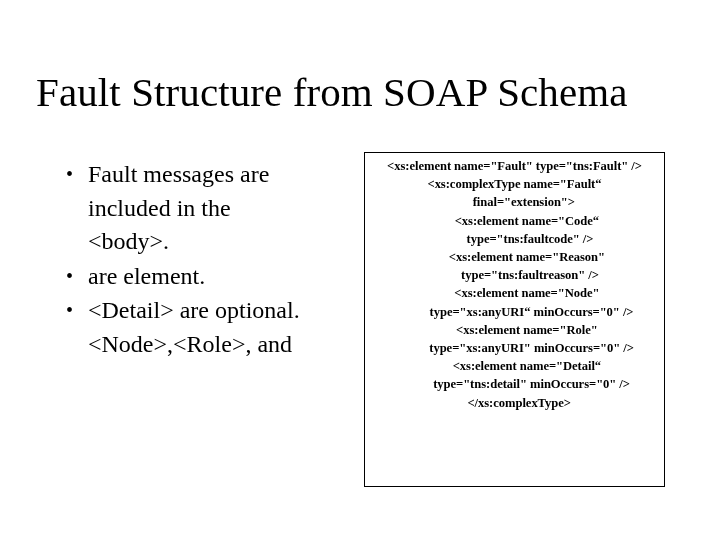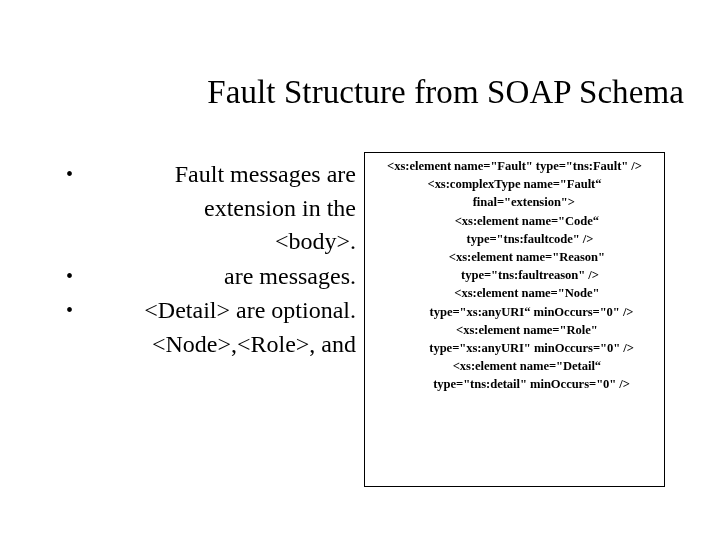--- a/index.html
+++ b/index.html
@@ -25,23 +25,23 @@
     height: 540px;
     background: #ffffff;
   }
 
   
   .slide-title {
     position: absolute;
     left: 36px;
     top: 72px;
     width: 648px;
-    text-align: right;
+    text-align: left;
     font-family: "Liberation Serif", "DejaVu Serif", serif;
-    font-size: 33px;
+    font-size: 41px;
     font-weight: 400;
     line-height: 40px;
     color: #000000;
     letter-spacing: 0.1px;
     white-space: nowrap;
   }
 
   
   .bullet-list {
     position: absolute;
@@ -66,21 +66,20 @@
     position: absolute;
     left: 10px;
     top: 0;
     width: 12px;
     line-height: 33.5px;
     font-size: 20px;
     text-align: left;
   }
   .bullet-text {
     display: block;
-    text-align: right;
   }
 
   
   .code-box {
     position: absolute;
     left: 364px;
     top: 152px;
     width: 301px;
     height: 335px;
     box-sizing: border-box;
@@ -108,26 +107,26 @@
 <body>
 
 <div class="slide">
 
   <div class="slide-title">Fault Structure from SOAP Schema</div>
 
   <ul class="bullet-list">
     <li class="bullet-item">
       <span class="dot">•</span>
       <span class="bullet-text">Fault messages are</span>
-      <span class="bullet-text">extension in the</span>
+      <span class="bullet-text">included in the</span>
       <span class="bullet-text">&lt;body&gt;.</span>
     </li>
     <li class="bullet-item">
       <span class="dot">•</span>
-      <span class="bullet-text">are messages.</span>
+      <span class="bullet-text">are element.</span>
     </li>
     <li class="bullet-item">
       <span class="dot">•</span>
       <span class="bullet-text">&lt;Detail&gt; are optional.</span>
       <span class="bullet-text">&lt;Node&gt;,&lt;Role&gt;, and</span>
     </li>
   </ul>
 
   <div class="code-box">
     <div class="code-lines">
@@ -137,16 +136,17 @@
       <div class="code-line">        &lt;xs:element name="Code“</div>
       <div class="code-line">          type="tns:faultcode" /&gt;</div>
       <div class="code-line">        &lt;xs:element name="Reason"</div>
       <div class="code-line">          type="tns:faultreason" /&gt;</div>
       <div class="code-line">        &lt;xs:element name="Node"</div>
       <div class="code-line">           type="xs:anyURI“ minOccurs="0" /&gt;</div>
       <div class="code-line">        &lt;xs:element name="Role"</div>
       <div class="code-line">           type="xs:anyURI" minOccurs="0" /&gt;</div>
       <div class="code-line">        &lt;xs:element name="Detail“</div>
       <div class="code-line">           type="tns:detail" minOccurs="0" /&gt;</div>
+      <div class="code-line">   &lt;/xs:complexType&gt;</div>
     </div>
   </div>
 
 </div>
 
 </body></html>

